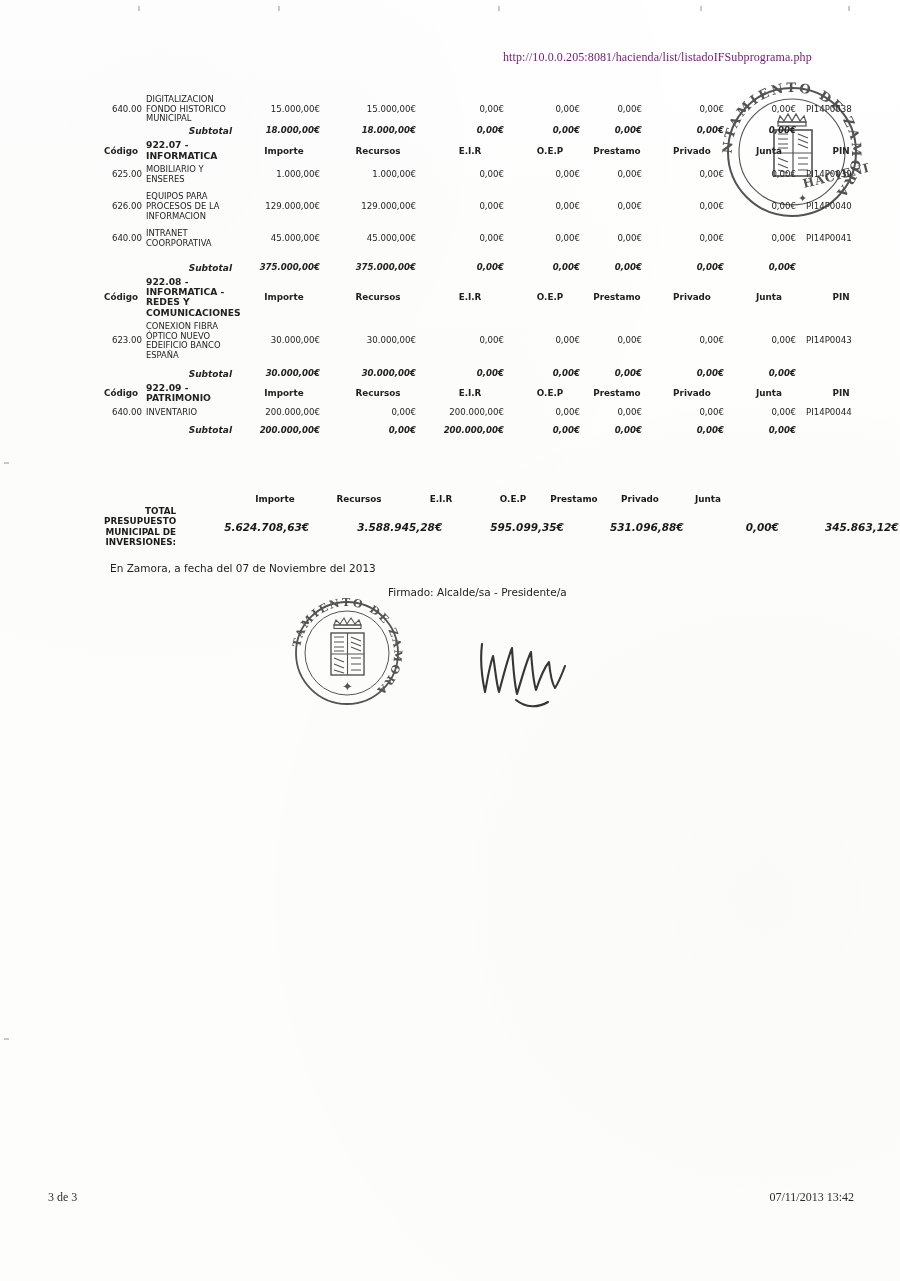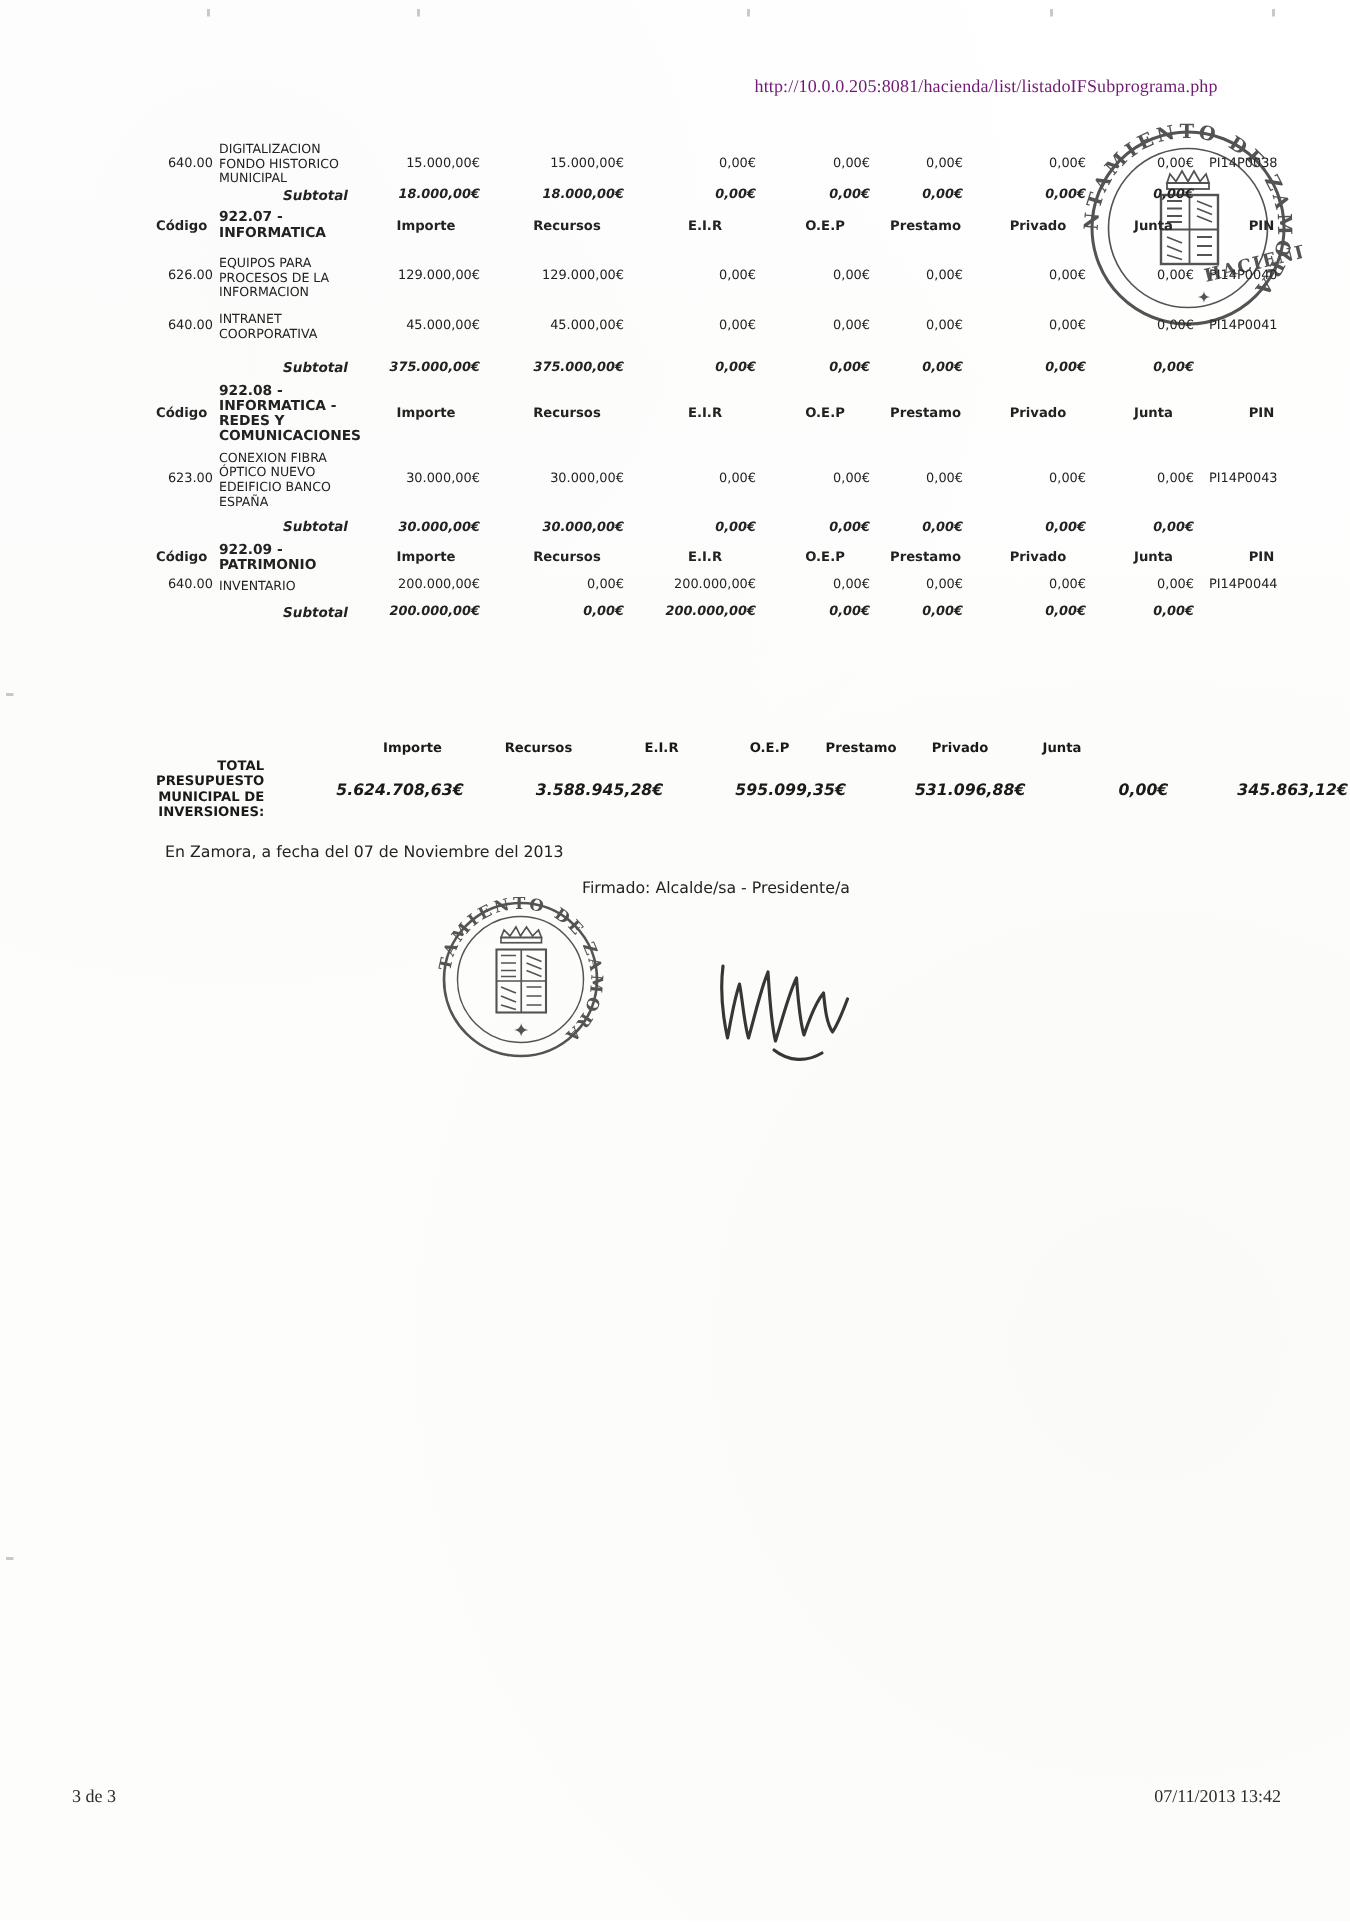--- a/index.html
+++ b/index.html
@@ -239,20 +239,32 @@
             <td class="c-code">Código</td>
             <td class="c-desc">922.07 - INFORMATICA</td>
             <td class="c-importe">Importe</td>
             <td class="c-recurso">Recursos</td>
             <td class="c-eir">E.I.R</td>
             <td class="c-oep">O.E.P</td>
             <td class="c-prest">Prestamo</td>
             <td class="c-priv">Privado</td>
             <td class="c-junta">Junta</td>
             <td class="c-pin">PIN</td>
+          </tr>
+          <tr class="data-row">
+            <td class="c-code">625.00</td>
+            <td class="c-desc">MOBILIARIO Y ENSERES</td>
+            <td class="c-importe">1.000,00€</td>
+            <td class="c-recurso">1.000,00€</td>
+            <td class="c-eir">0,00€</td>
+            <td class="c-oep">0,00€</td>
+            <td class="c-prest">0,00€</td>
+            <td class="c-priv">0,00€</td>
+            <td class="c-junta">0,00€</td>
+            <td class="c-pin">PI14P0039</td>
           </tr>
           <tr class="spacer">
             <td colspan="10"></td>
           </tr>
           <tr class="data-row">
             <td class="c-code">626.00</td>
             <td class="c-desc">EQUIPOS PARA PROCESOS DE LA INFORMACION</td>
             <td class="c-importe">129.000,00€</td>
             <td class="c-recurso">129.000,00€</td>
             <td class="c-eir">0,00€</td>

